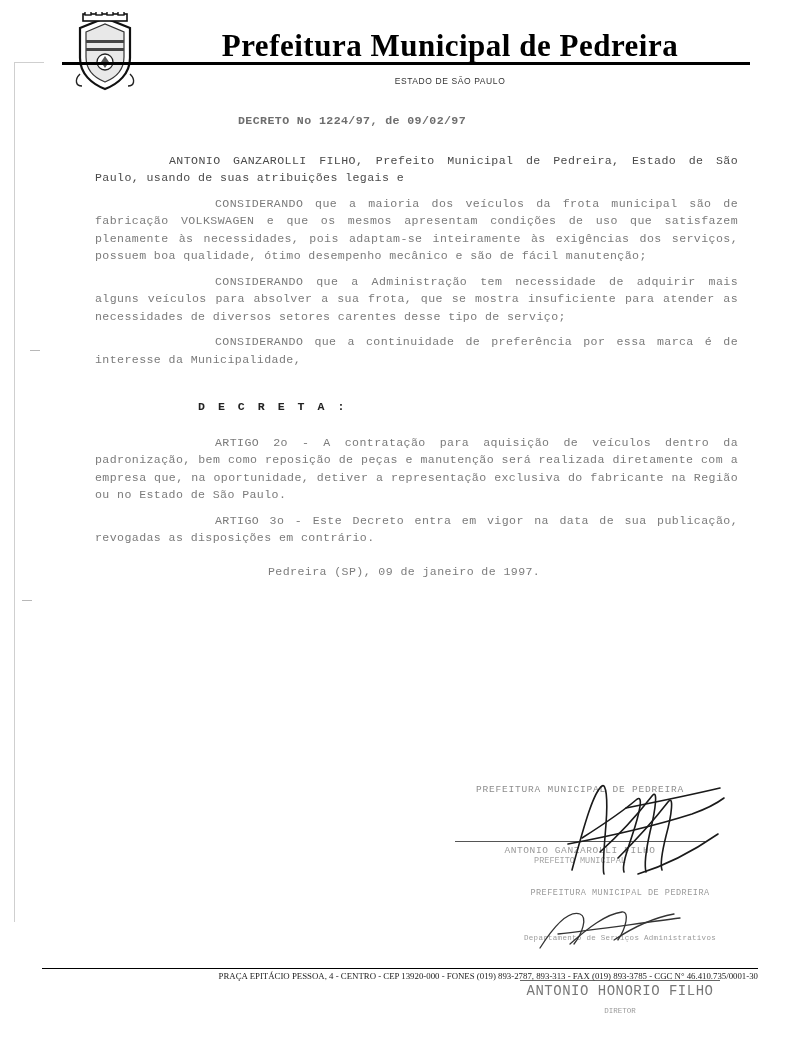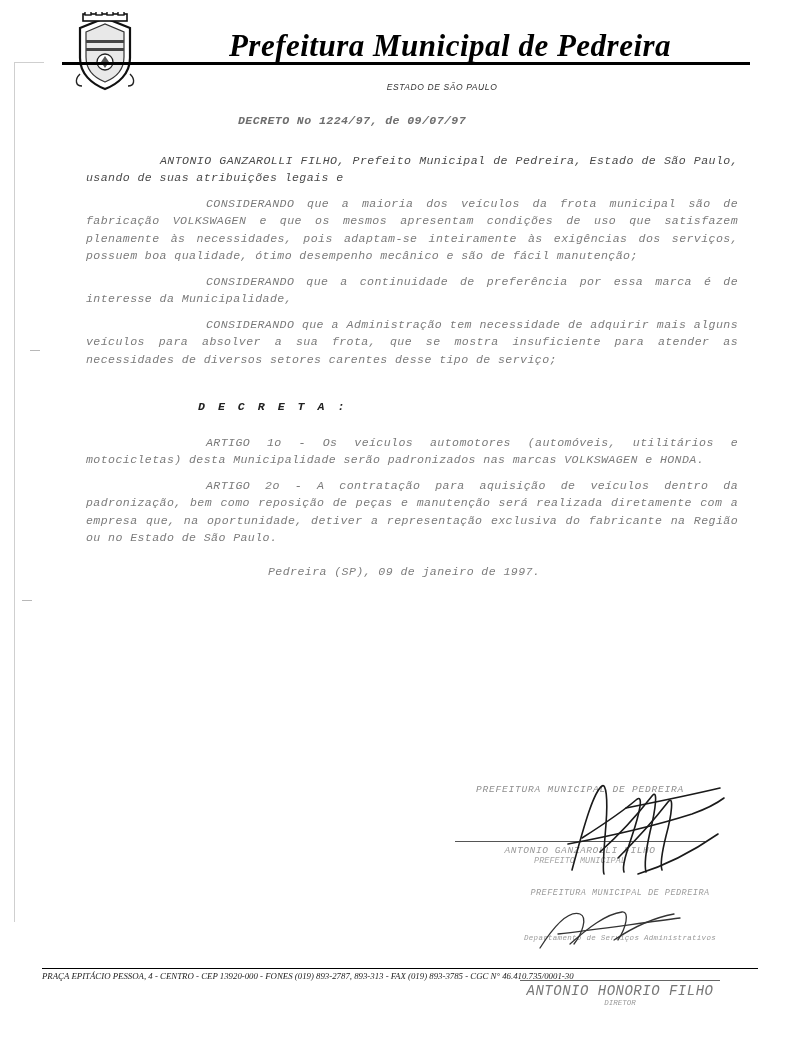--- a/index.html
+++ b/index.html
@@ -15,21 +15,20 @@
     color: #111;
     overflow: hidden;
   }
 
   
   .page {
     position: absolute;
     left: 0; top: 0;
     width: 708px; height: 1038px;
     background: #fff;
-    font-style: italic;
   }
 
   
   .scan-edge-left {
     position: absolute;
     left: 14px; top: 62px;
     width: 1px; height: 860px;
     background: #cfcfcf;
   }
   .scan-edge-top {
@@ -89,21 +88,21 @@
   .doc {
     position: absolute;
     left: 78px; top: 112px;
     width: 660px;
     font-family: "Liberation Mono", monospace;
     font-size: 11.6px;
     line-height: 17.5px;
     color: #7b7b7b;
     letter-spacing: 0.4px;
   }
-  .p { margin: 0 0 8px 8px; text-align: justify; }
+  .p { margin: 0 0 8px 17px; text-align: justify; }
   .p.indent { text-indent: 74px; }
   .p.indent-lg { text-indent: 120px; }
   .dark { color: #111; font-weight: bold; }
   .mid { color: #4a4a4a; }
   .faint { color: #a0a0a0; }
 
   .decreto-line {
     margin: 0 0 22px 0;
     text-indent: 160px;
     color: #6e6e6e;
@@ -176,34 +175,34 @@
     color: #9a9a9a;
   }
   .sig2-head { font-size: 8.5px; letter-spacing: 0.5px; }
   .sig2-sub  { font-size: 7.5px; letter-spacing: 0.3px; margin-top: 36px; }
   .sig2-line {
     margin: 38px auto 2px auto;
     width: 200px; height: 1px;
     background: #666;
   }
   .sig2-name { font-size: 14px; color: #777; letter-spacing: 0.5px;}
-  .sig2-role { font-size: 7.5px; color: #9a9a9a; }
+  .sig2-role { font-size: 7.5px; color: #9a9a9a; margin-top: 8px; }
 
   
   .footer-rule {
     position: absolute;
     left: 42px; top: 968px;
     width: 716px; height: 1px;
     background: #000;
   }
   .footer {
     position: absolute;
     left: 42px; top: 971px;
     width: 716px;
-    text-align: left;
+    text-align: right;
     font-family: "Liberation Serif", serif;
     font-size: 8.8px;
     line-height: 11.5px;
     color: #1a1a1a;
   }
 </style>
 </head>
 <body>
 
 <div class="page">
@@ -235,41 +234,41 @@
         <path d="M27 50 L31 44 L35 50 L31 56 Z" fill="#555"></path>
 
         <path d="M6 62 C0 68 2 74 8 74" fill="none" stroke="#222" stroke-width="1.4"></path>
         <path d="M56 62 C62 68 60 74 54 74" fill="none" stroke="#222" stroke-width="1.4"></path>
       </svg>
     </div>
 
     <div class="city-title">Prefeitura Municipal de Pedreira</div>
   </div>
   <div class="header-rule"></div>
-  <div class="state-line" style="position:absolute;left:152px;top:76px;width:580px;margin-top:6px;">ESTADO DE SÃO PAULO</div>
+  <div class="state-line" style="position:absolute;left:160px;top:76px;width:580px;">ESTADO DE SÃO PAULO</div>
 
   <div class="doc">
 
-    <p class="p decreto-line dark">DECRETO No 1224/97, de 09/07/97</p>
+    <p class="p decreto-line dark">DECRETO No 1224/97, de 09/02/97</p>
 
 
     <p class="p indent mid">ANTONIO GANZAROLLI FILHO, Prefeito Municipal de Pedreira, Estado de São Paulo, usando de suas atribuições legais e</p>
 
     <p class="p indent-lg">CONSIDERANDO que a maioria dos veículos da frota municipal são de fabricação VOLKSWAGEN e que os mesmos apresentam condições de uso que satisfazem plenamente às necessidades, pois adaptam-se inteiramente às exigências dos serviços, possuem boa qualidade, ótimo desempenho mecânico e são de fácil manutenção;</p>
 
+    <p class="p indent-lg">CONSIDERANDO que a Administração tem necessidade de adquirir mais alguns veículos para absolver a sua frota, que se mostra insuficiente para atender as necessidades de diversos setores carentes desse tipo de serviço;</p>
+
     <p class="p indent-lg">CONSIDERANDO que a continuidade de preferência por essa marca é de interesse da Municipalidade,</p>
 
-    <p class="p indent-lg">CONSIDERANDO que a Administração tem necessidade de adquirir mais alguns veículos para absolver a sua frota, que se mostra insuficiente para atender as necessidades de diversos setores carentes desse tipo de serviço;</p>
-
     <p class="p decreta">D E C R E T A :</p>
 
-    <p class="p indent-lg">ARTIGO 1o - Os veículos automotores (automóveis, utilitários e motocicletas) desta Municipalidade serão padronizados nas marcas VOLKSWAGEN e HONDA.</p>
 
     <p class="p indent-lg">ARTIGO 2o - A contratação para aquisição de veículos dentro da padronização, bem como reposição de peças e manutenção será realizada diretamente com a empresa que, na oportunidade, detiver a representação exclusiva do fabricante na Região ou no Estado de São Paulo.</p>
 
+    <p class="p indent-lg">ARTIGO 3o - Este Decreto entra em vigor na data de sua publicação, revogadas as disposições em contrário.</p>
 
     <p class="p closing">Pedreira (SP), 09 de janeiro de 1997.</p>
   </div>
 
   <div class="sig-area">
     <div class="sig-head">PREFEITURA MUNICIPAL DE PEDREIRA</div>
     <div class="sig-line"></div>
     <div class="sig-name">ANTONIO GANZAROLLI FILHO</div>
     <div class="sig-role">PREFEITO MUNICIPAL</div>
   </div>

